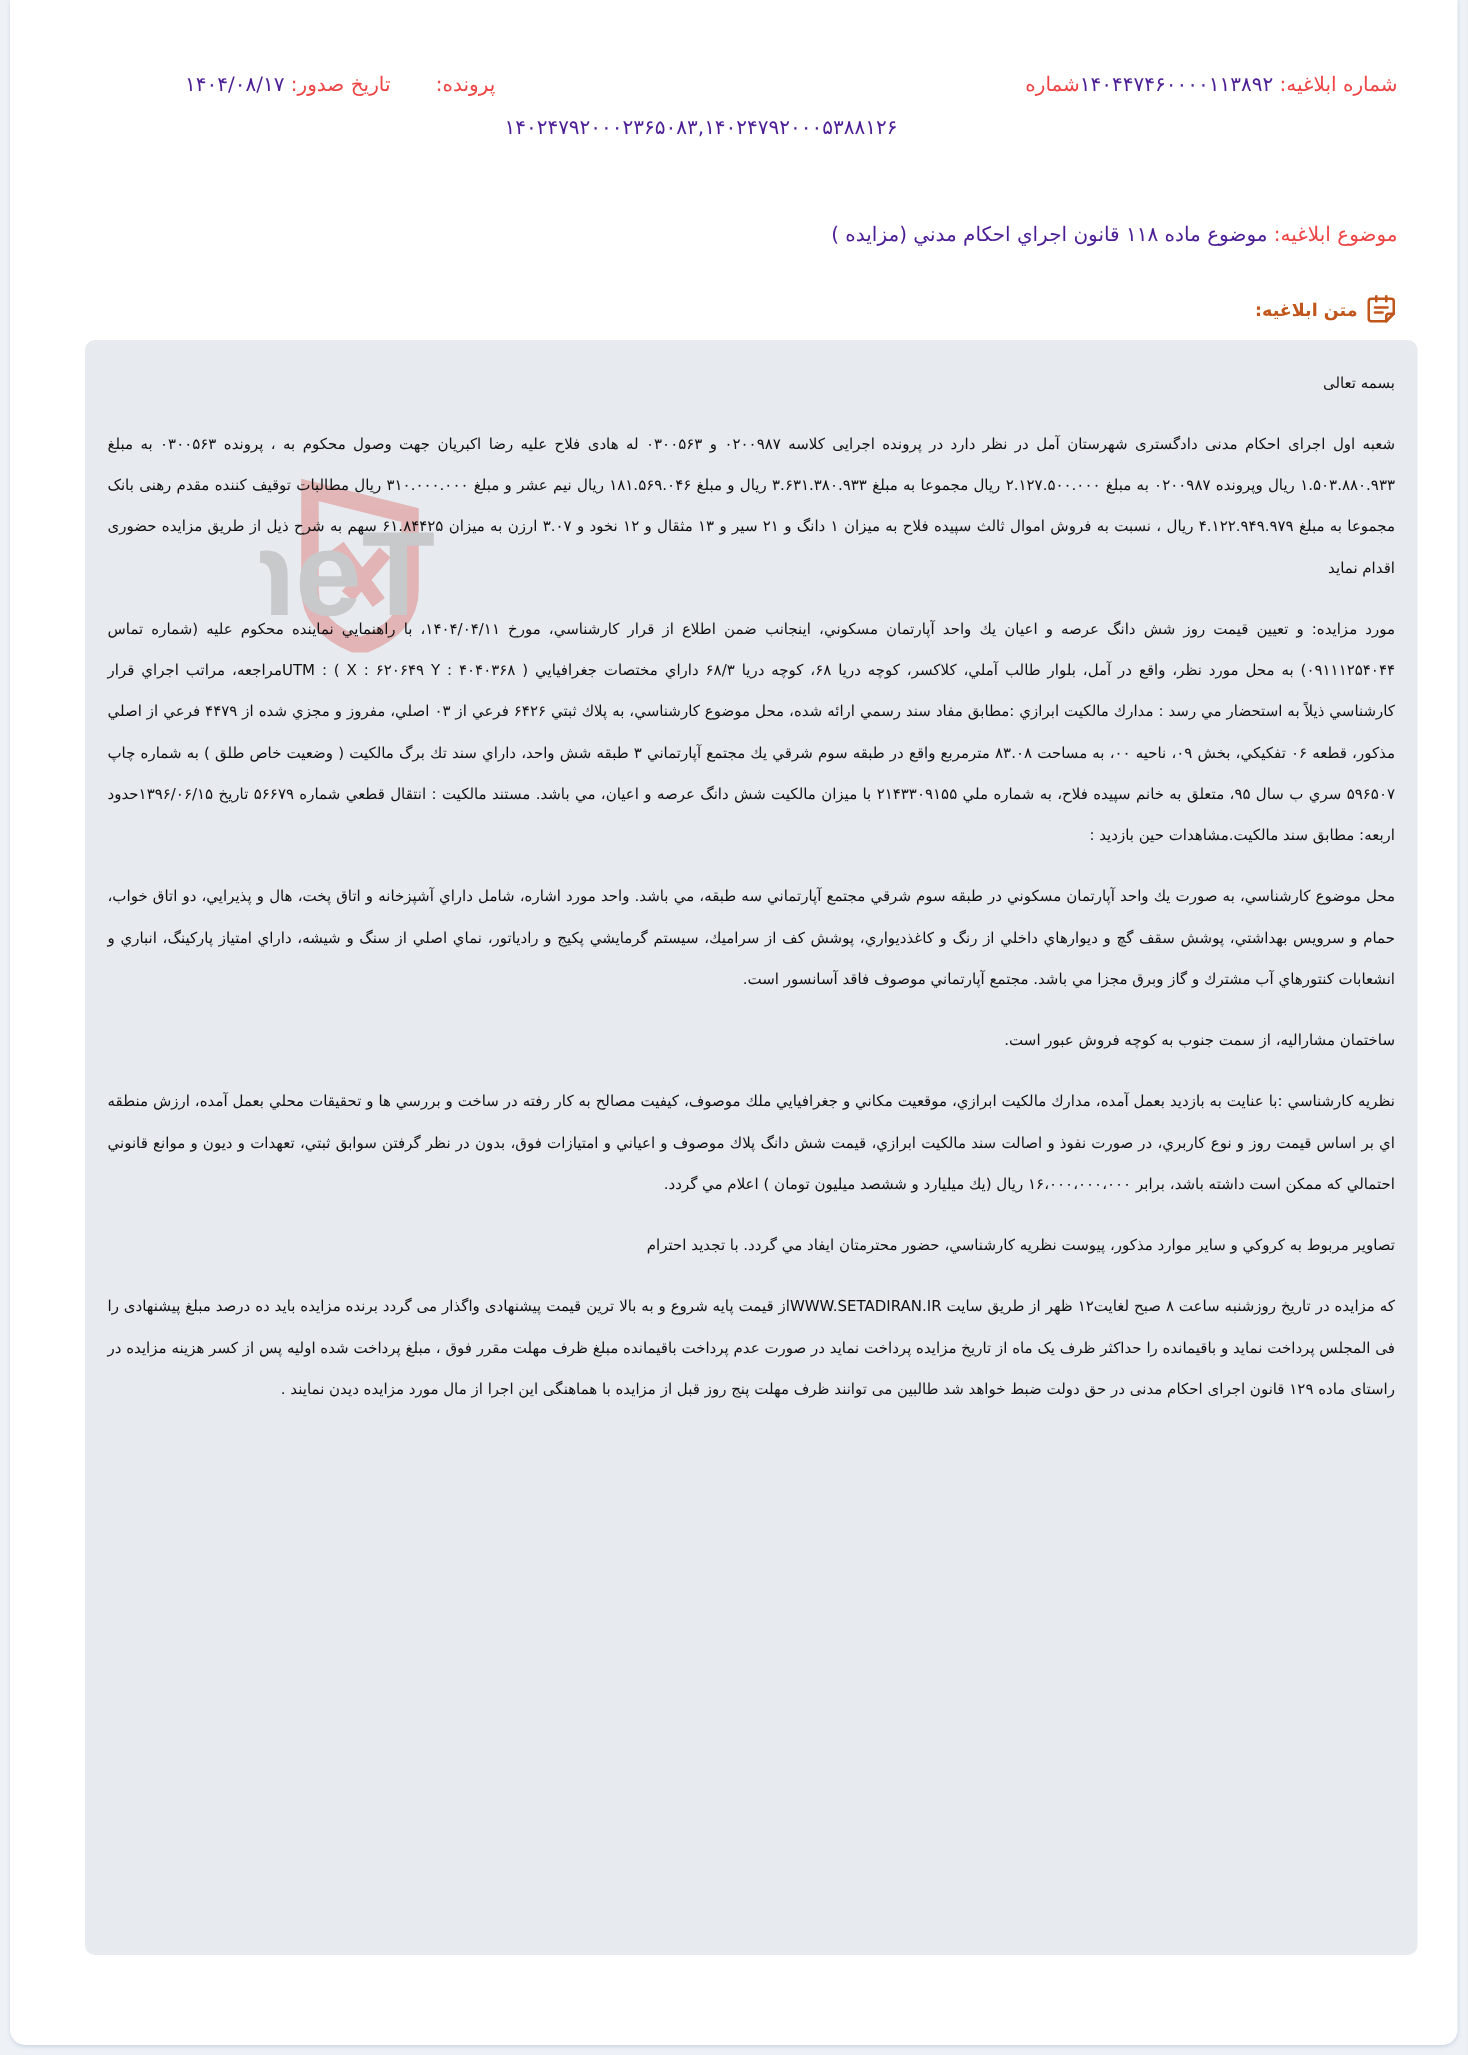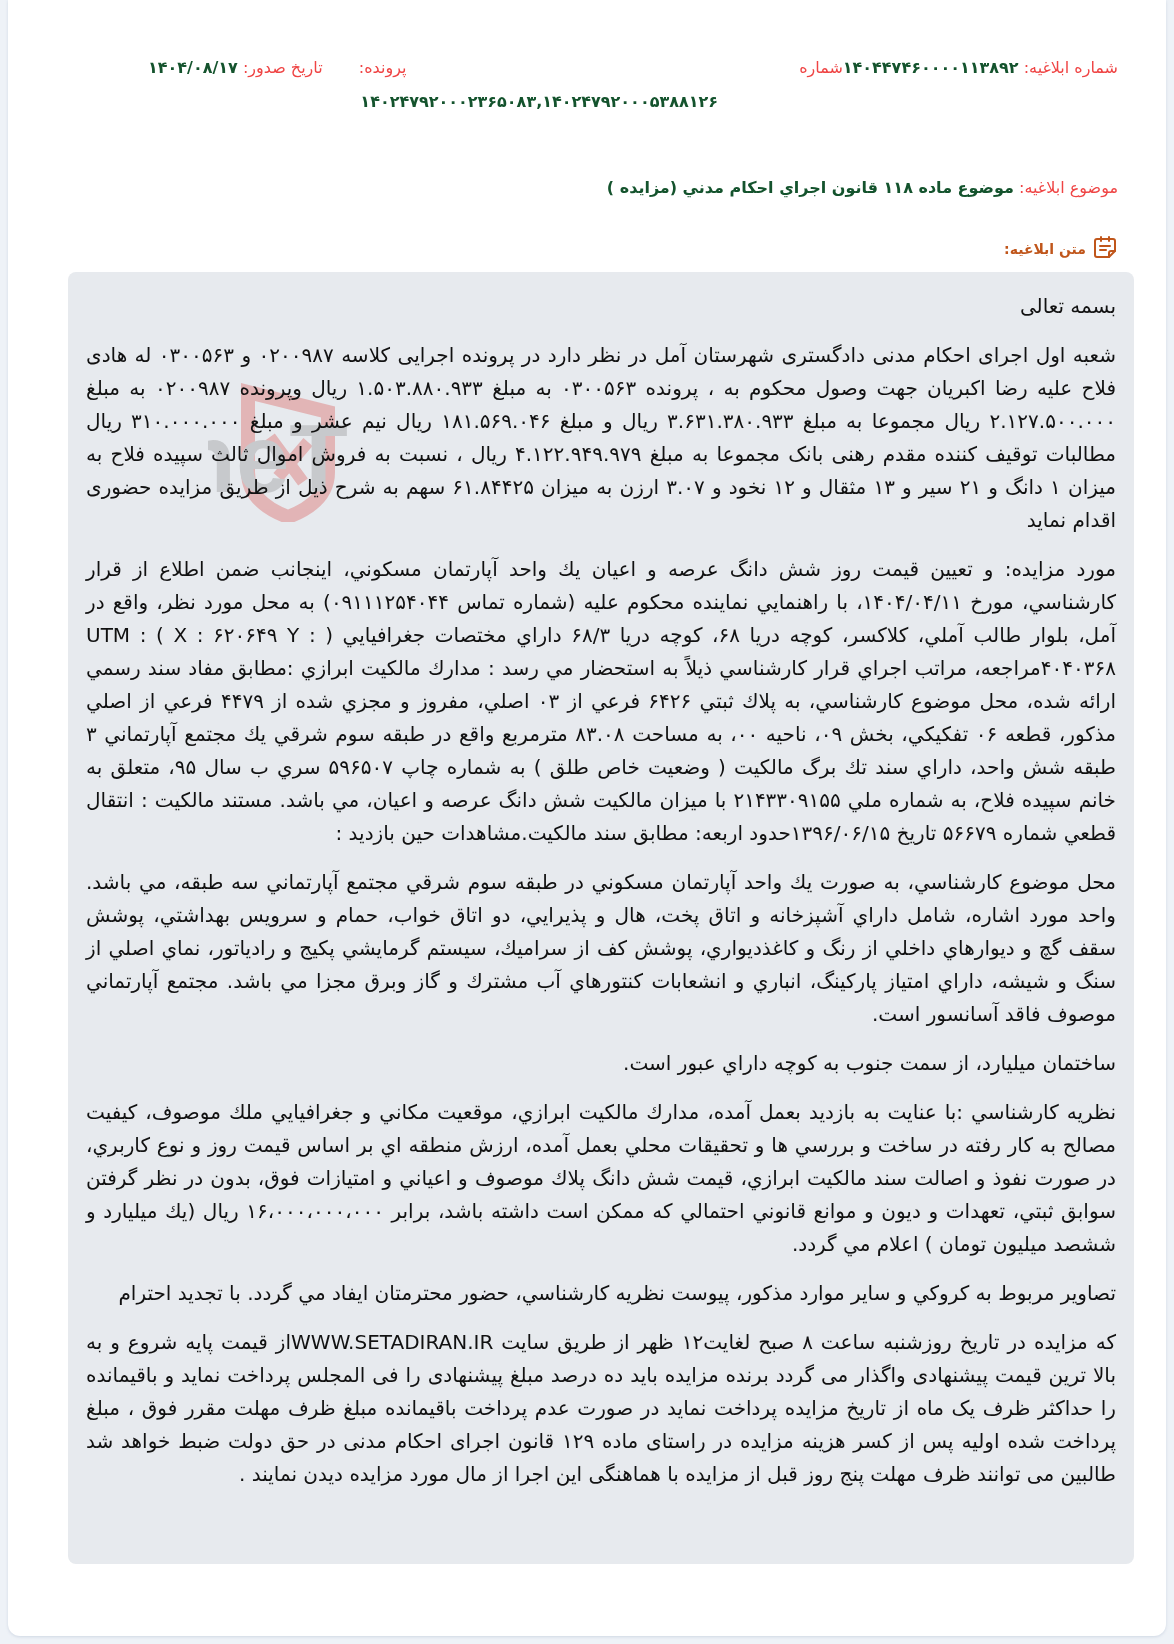--- a/index.html
+++ b/index.html
@@ -25,21 +25,21 @@
       box-shadow: 0 1px 3px rgba(120,140,170,0.25);
     }
     .meta-row {
       position: absolute;
       right: 48px;
       font-size: 16px;
       line-height: 24px;
       white-space: nowrap;
     }
     .label { color: #ef4444; }
-    .value { color: #14532d; font-weight: bold; margin-top: 31px; }
+    .value { color: #4c1d95; font-weight: normal; margin-top: 31px; }
     .row1 { top: 56px; left: 140px; display: flex; justify-content: space-between; }
     .row1 .cell { white-space: nowrap; }
     .row2 { top: 90px; right: 448px; }
     .row3 { top: 132px; }
     .row4 { top: 176px; }
 
     .section-title {
       position: absolute;
       top: 234px;
       right: 48px;
@@ -70,21 +70,21 @@
       height: 140px;
       opacity: 0.35;
       pointer-events: none;
     }
     .body-text {
       position: absolute;
       right: 18px;
       left: 18px;
       top: 18px;
       color: #111;
-      font-size: 20px;
+      font-size: 12px;
       line-height: 33px;
       text-align: justify;
       text-align-last: right;
     }
     .body-text p {
       margin: 0 0 16px 0;
     }
   </style>
 </head>
 <body>
@@ -134,20 +134,20 @@
       <path d="M40 10 L120 30 L120 90 Q120 120 80 135 Q40 120 40 90 Z" fill="none" stroke="#d9534f" stroke-width="14"></path>
       <path d="M62 55 L95 100 M70 95 L100 60" stroke="#d9534f" stroke-width="12" fill="none"></path>
       <text x="140" y="110" font-size="96" font-family="Liberation Sans, sans-serif" font-weight="bold" fill="#8d8d8d">AriaTender.neT</text>
     </svg>
 
     <div class="body-text">
       <p>بسمه تعالی</p>
       <p>شعبه اول اجرای احکام مدنی دادگستری شهرستان آمل در نظر دارد در پرونده اجرایی کلاسه ۰۲۰۰۹۸۷ و ۰۳۰۰۵۶۳ له هادی فلاح علیه رضا اکبریان جهت وصول محکوم به ، پرونده ۰۳۰۰۵۶۳ به مبلغ ۱.۵۰۳.۸۸۰.۹۳۳ ریال وپرونده ۰۲۰۰۹۸۷ به مبلغ ۲.۱۲۷.۵۰۰.۰۰۰ ریال مجموعا به مبلغ ۳.۶۳۱.۳۸۰.۹۳۳ ریال و مبلغ ۱۸۱.۵۶۹.۰۴۶ ریال نیم عشر و مبلغ ۳۱۰.۰۰۰.۰۰۰ ریال مطالبات توقیف کننده مقدم رهنی بانک مجموعا به مبلغ ۴.۱۲۲.۹۴۹.۹۷۹ ریال ، نسبت به فروش اموال ثالث سپیده فلاح به میزان ۱ دانگ و ۲۱ سیر و ۱۳ مثقال و ۱۲ نخود و ۳.۰۷ ارزن به میزان ۶۱.۸۴۴۲۵ سهم به شرح ذیل از طریق مزایده حضوری اقدام نماید</p>
       <p>مورد مزايده: و تعيين قيمت روز شش دانگ عرصه و اعيان يك واحد آپارتمان مسكوني، اينجانب ضمن اطلاع از قرار كارشناسي، مورخ ۱۴۰۴/۰۴/۱۱، با راهنمايي نماينده محكوم عليه (شماره تماس ۰۹۱۱۱۲۵۴۰۴۴) به محل مورد نظر، واقع در آمل، بلوار طالب آملي، كلاكسر، كوچه دريا ۶۸، كوچه دريا ۶۸/۳ داراي مختصات جغرافيايي ( UTM : ( X : ۶۲۰۶۴۹ Y : ۴۰۴۰۳۶۸مراجعه، مراتب اجراي قرار كارشناسي ذيلاً به استحضار مي رسد : مدارك مالكيت ابرازي :مطابق مفاد سند رسمي ارائه شده، محل موضوع كارشناسي، به پلاك ثبتي ۶۴۲۶ فرعي از ۰۳ اصلي، مفروز و مجزي شده از ۴۴۷۹ فرعي از اصلي مذكور، قطعه ۰۶ تفكيكي، بخش ۰۹، ناحيه ۰۰، به مساحت ۸۳.۰۸ مترمربع واقع در طبقه سوم شرقي يك مجتمع آپارتماني ۳ طبقه شش واحد، داراي سند تك برگ مالكيت ( وضعيت خاص طلق ) به شماره چاپ ۵۹۶۵۰۷ سري ب سال ۹۵، متعلق به خانم سپيده فلاح، به شماره ملي ۲۱۴۳۳۰۹۱۵۵ با ميزان مالكيت شش دانگ عرصه و اعيان، مي باشد. مستند مالكيت : انتقال قطعي شماره ۵۶۶۷۹ تاريخ ۱۳۹۶/۰۶/۱۵حدود اربعه: مطابق سند مالكيت.مشاهدات حين بازديد :</p>
       <p>محل موضوع كارشناسي، به صورت يك واحد آپارتمان مسكوني در طبقه سوم شرقي مجتمع آپارتماني سه طبقه، مي باشد. واحد مورد اشاره، شامل داراي آشپزخانه و اتاق پخت، هال و پذيرايي، دو اتاق خواب، حمام و سرويس بهداشتي، پوشش سقف گچ و ديوارهاي داخلي از رنگ و كاغذديواري، پوشش كف از سراميك، سيستم گرمايشي پكيج و رادياتور، نماي اصلي از سنگ و شيشه، داراي امتياز پاركينگ، انباري و انشعابات كنتورهاي آب مشترك و گاز وبرق مجزا مي باشد. مجتمع آپارتماني موصوف فاقد آسانسور است.</p>
-      <p>ساختمان ميليارد، از سمت جنوب به كوچه داراي عبور است.</p>
+      <p>ساختمان مشاراليه، از سمت جنوب به كوچه فروش عبور است.</p>
       <p>نظريه كارشناسي :با عنايت به بازديد بعمل آمده، مدارك مالكيت ابرازي، موقعيت مكاني و جغرافيايي ملك موصوف، كيفيت مصالح به كار رفته در ساخت و بررسي ها و تحقيقات محلي بعمل آمده، ارزش منطقه اي بر اساس قيمت روز و نوع كاربري، در صورت نفوذ و اصالت سند مالكيت ابرازي، قيمت شش دانگ پلاك موصوف و اعياني و امتيازات فوق، بدون در نظر گرفتن سوابق ثبتي، تعهدات و ديون و موانع قانوني احتمالي كه ممكن است داشته باشد، برابر ۱۶،۰۰۰،۰۰۰،۰۰۰ ريال (يك ميليارد و ششصد ميليون تومان ) اعلام مي گردد.</p>
       <p>تصاوير مربوط به كروكي و ساير موارد مذكور، پيوست نظريه كارشناسي، حضور محترمتان ايفاد مي گردد. با تجديد احترام</p>
       <p>که مزایده در تاریخ روزشنبه ساعت ۸ صبح لغایت۱۲ ظهر از طریق سایت WWW.SETADIRAN.IRاز قیمت پایه شروع و به بالا ترین قیمت پیشنهادی واگذار می گردد برنده مزایده باید ده درصد مبلغ پیشنهادی را فی المجلس پرداخت نماید و باقیمانده را حداکثر ظرف یک ماه از تاریخ مزایده پرداخت نماید در صورت عدم پرداخت باقیمانده مبلغ ظرف مهلت مقرر فوق ، مبلغ پرداخت شده اولیه پس از کسر هزینه مزایده در راستای ماده ۱۲۹ قانون اجرای احکام مدنی در حق دولت ضبط خواهد شد طالبین می توانند ظرف مهلت پنج روز قبل از مزایده با هماهنگی این اجرا از مال مورد مزایده دیدن نمایند .</p>
     </div>
   </div>
 
 </div>
 
 </body></html>

